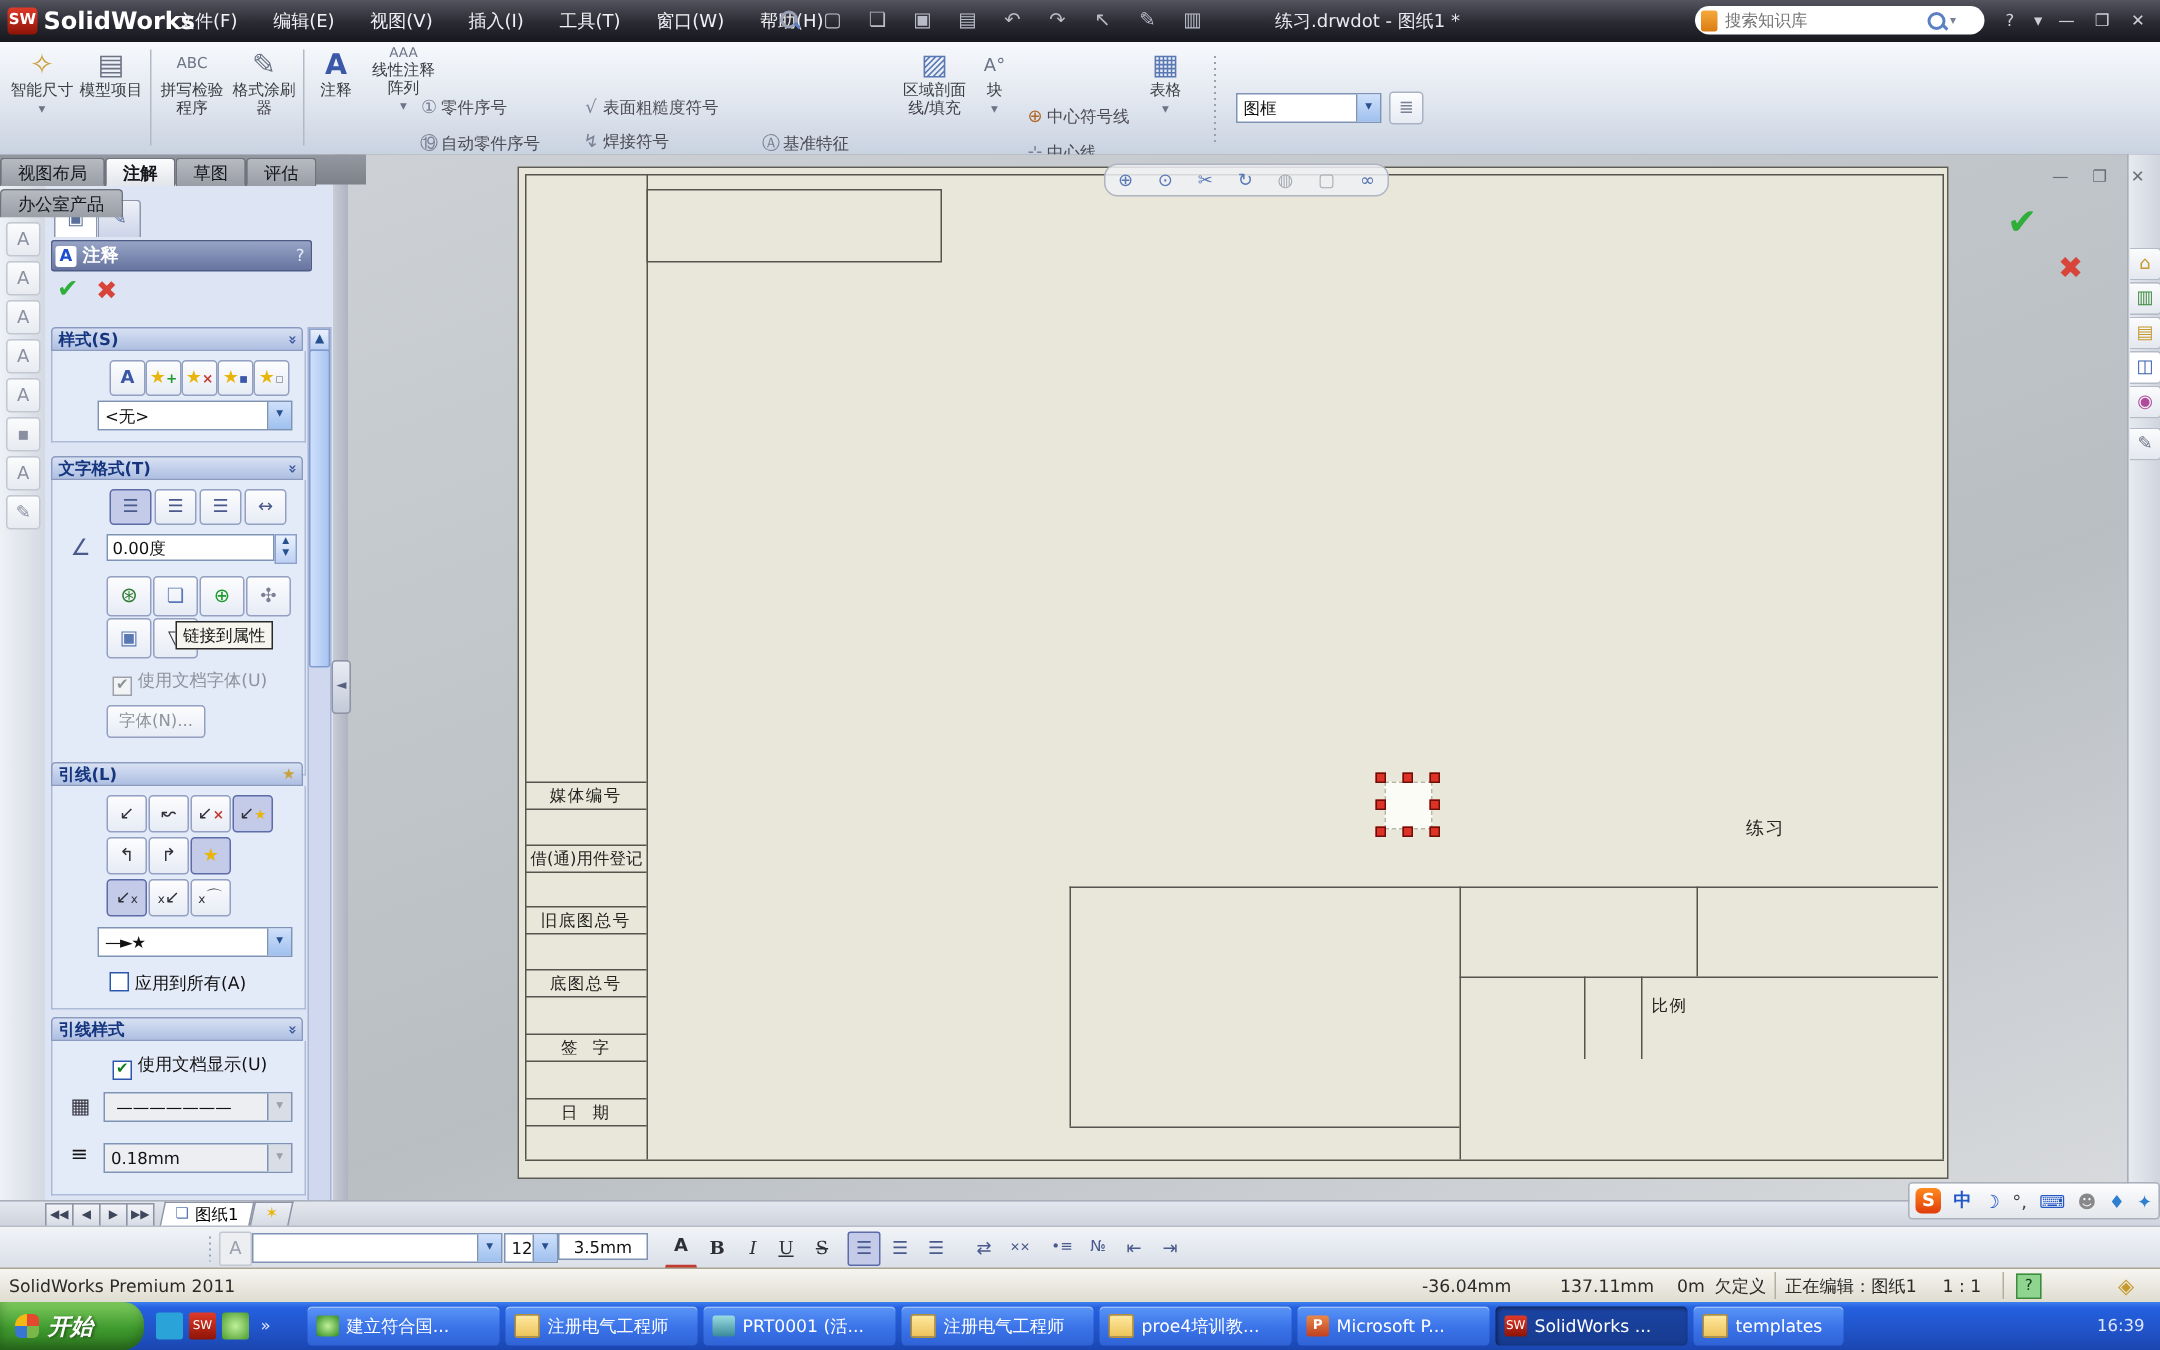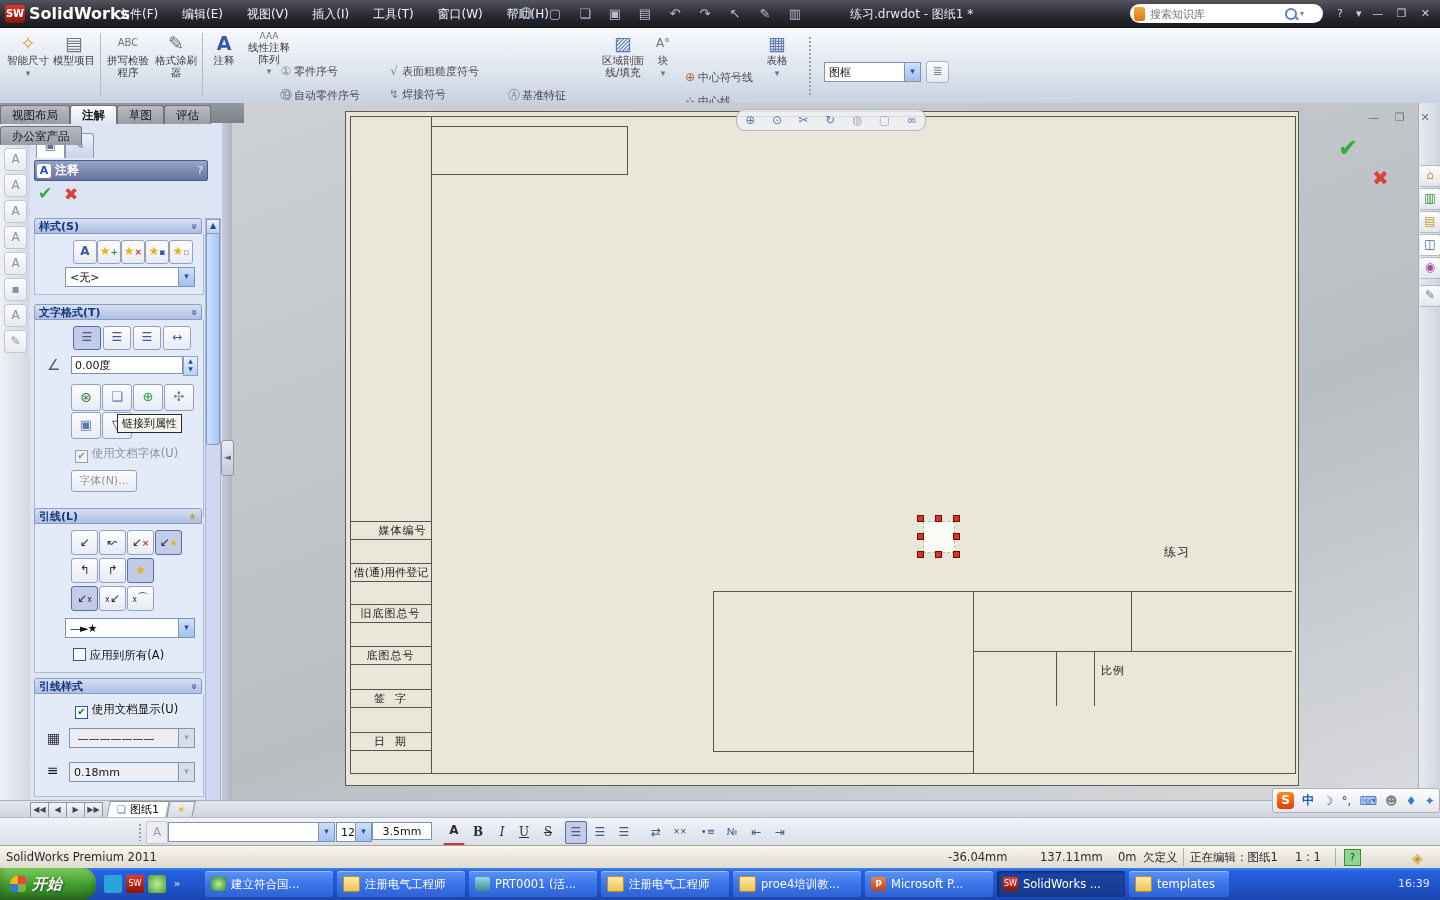--- a/index.html
+++ b/index.html
@@ -278,21 +278,21 @@
     <div class="ln" style="left:4px;top:4px;width:946px;height:1px;"></div>
     <div class="ln" style="left:4px;top:661px;width:946px;height:1px;"></div>
     <div class="ln" style="left:4px;top:4px;width:1px;height:657px;"></div>
     <div class="ln" style="left:949px;top:4px;width:1px;height:657px;"></div>
     <div class="ln" style="left:85px;top:4px;width:1px;height:657px;"></div>
 
     <div class="abs" style="left:85px;top:14px;width:195px;height:47px;border:1px solid #55554e;"></div>
 
     <div class="ln" style="left:4px;top:409px;width:81px;height:1px;"></div>
     <div class="ln" style="left:4px;top:427px;width:81px;height:1px;"></div>
-    <div class="slab" style="left:16px;top:411px;width:81px;">媒体编号</div>
+    <div class="slab" style="left:4px;top:411px;width:81px;">媒体编号</div>
     <div class="ln" style="left:4px;top:451px;width:81px;height:1px;"></div>
     <div class="ln" style="left:4px;top:469px;width:81px;height:1px;"></div>
     <div class="slab" style="left:0px;top:453px;width:90px;letter-spacing:0;">借(通)用件登记</div>
     <div class="ln" style="left:4px;top:492px;width:81px;height:1px;"></div>
     <div class="ln" style="left:4px;top:510px;width:81px;height:1px;"></div>
     <div class="slab" style="left:4px;top:494px;width:81px;">旧底图总号</div>
     <div class="ln" style="left:4px;top:534px;width:81px;height:1px;"></div>
     <div class="ln" style="left:4px;top:552px;width:81px;height:1px;"></div>
     <div class="slab" style="left:4px;top:536px;width:81px;">底图总号</div>
     <div class="ln" style="left:4px;top:577px;width:81px;height:1px;"></div>

